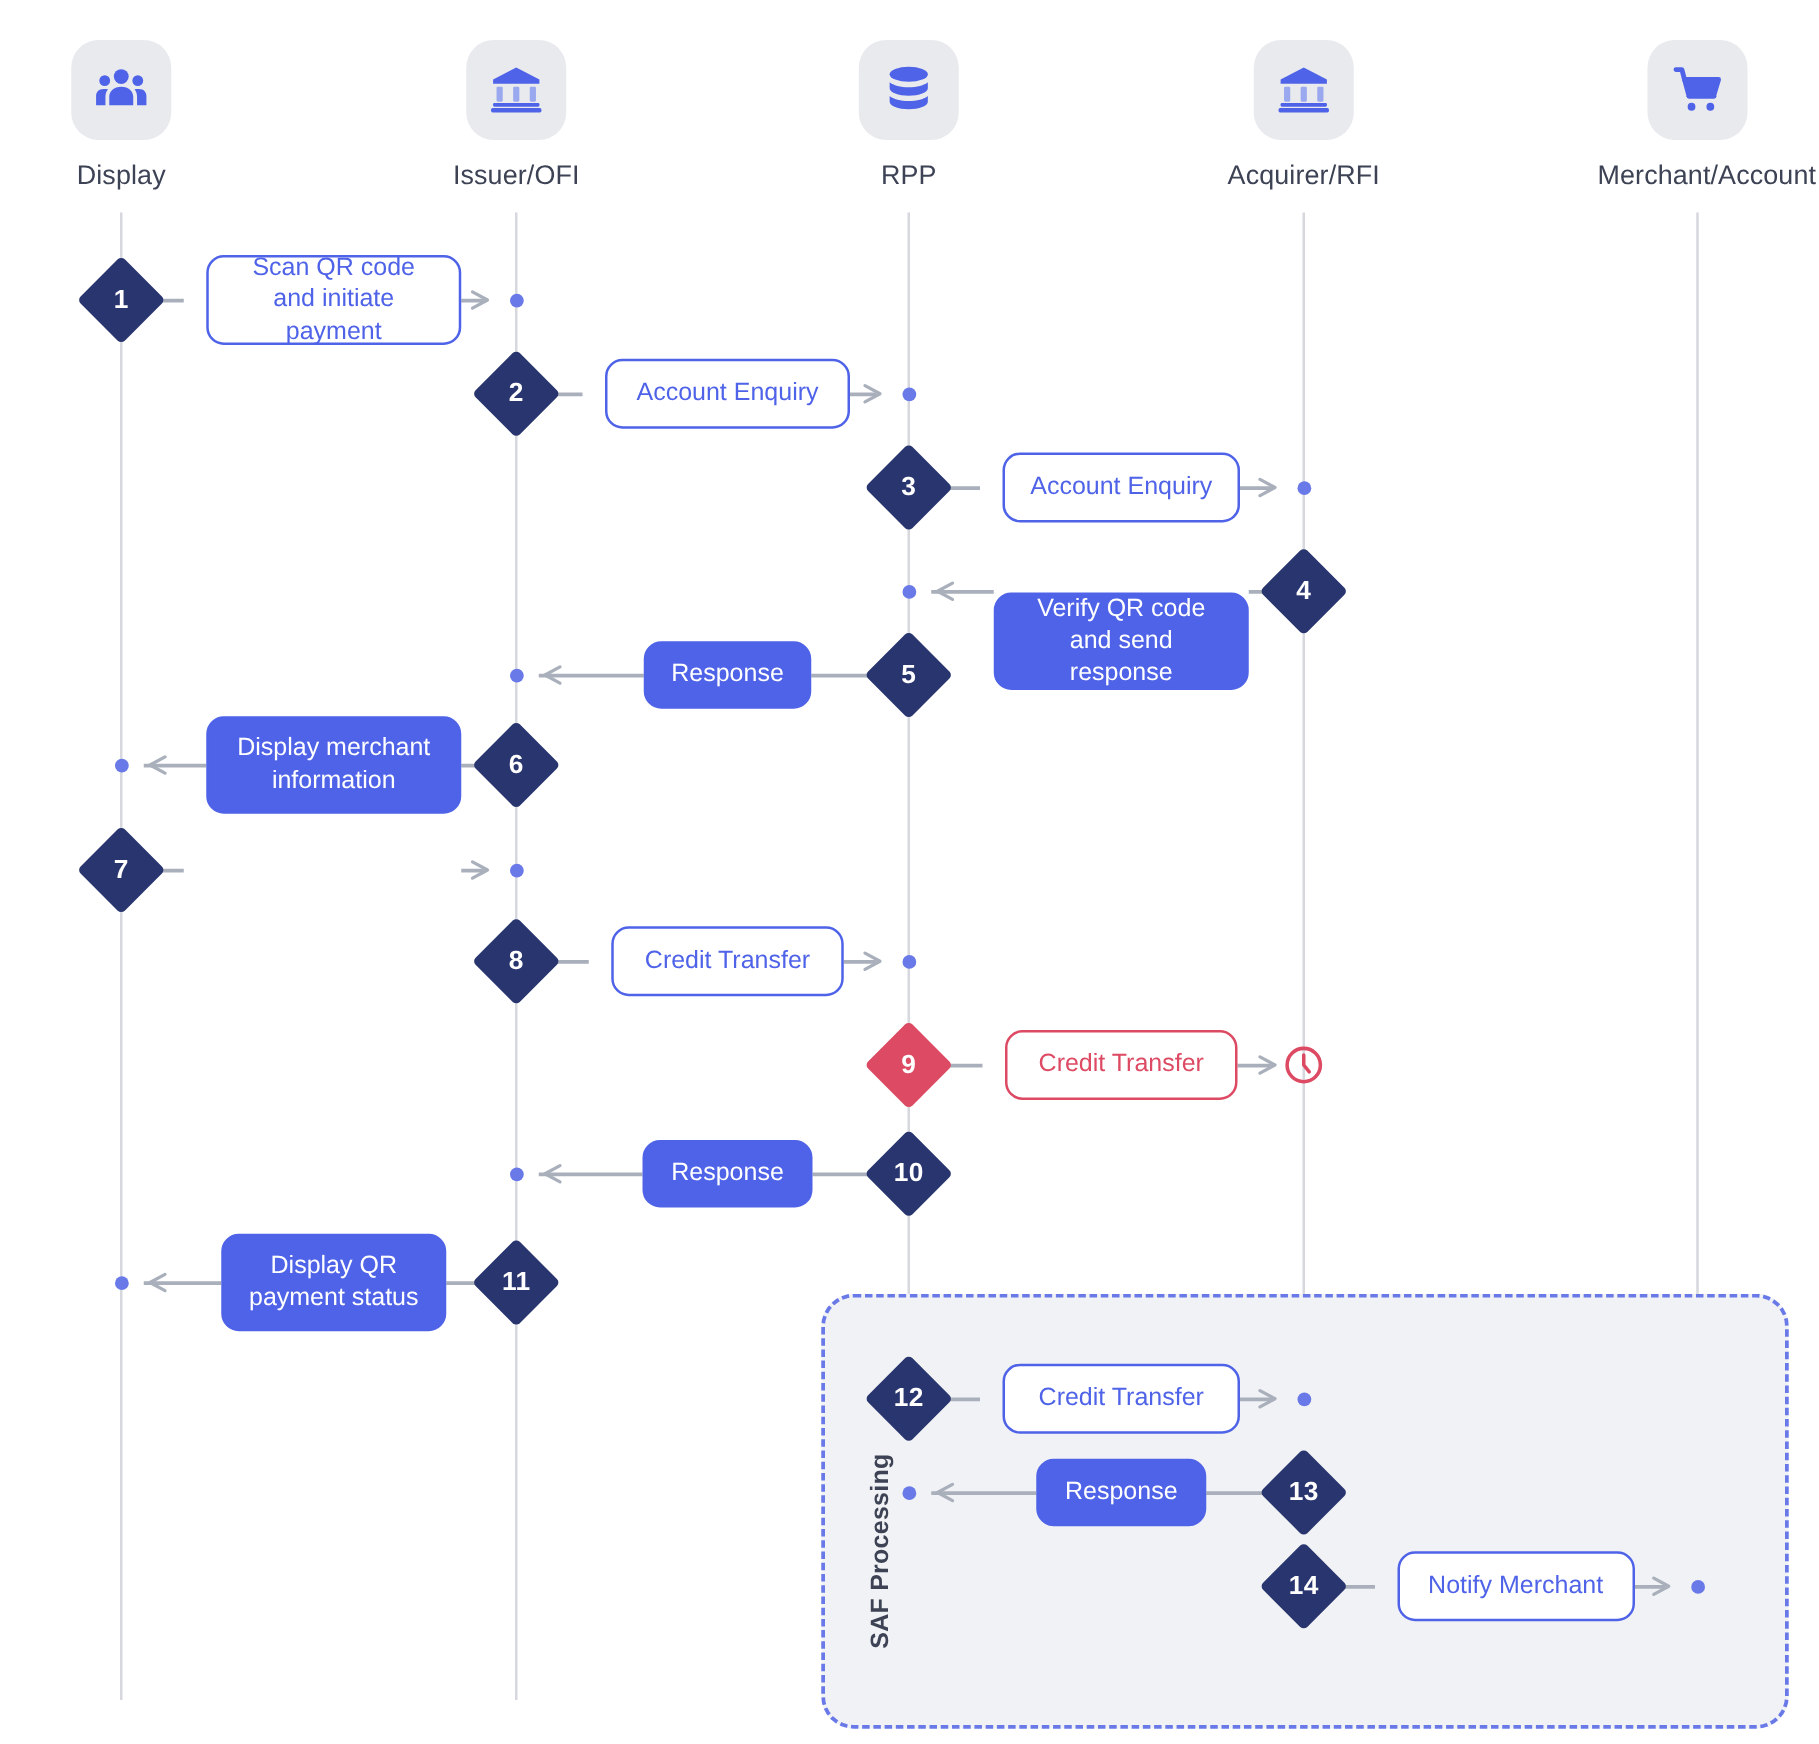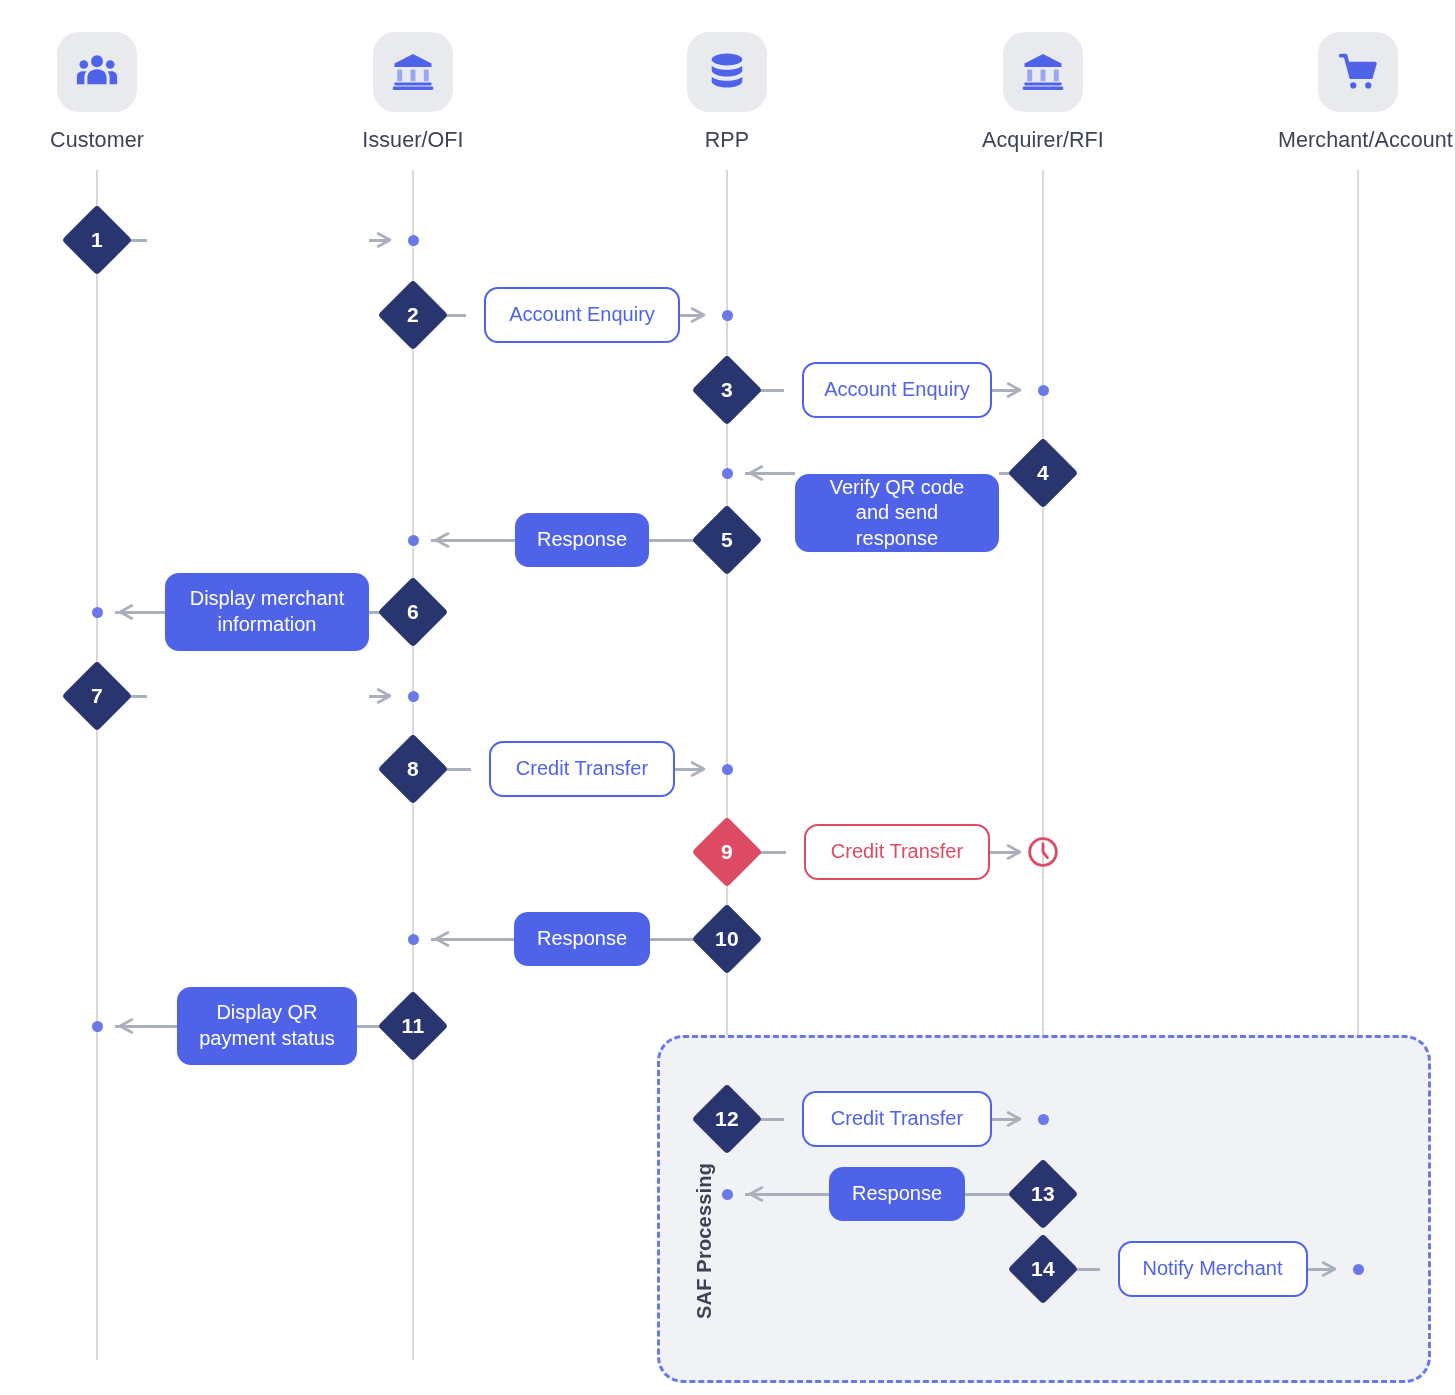--- a/index.html
+++ b/index.html
@@ -165,21 +165,21 @@
         <div class="actor-icon-box">
           <svg width="46" height="46" viewBox="0 0 24 24" fill="#4f63e8">
             <circle cx="12" cy="6.4" r="3.1"></circle>
             <circle cx="5.1" cy="8.1" r="2.25"></circle>
             <circle cx="18.9" cy="8.1" r="2.25"></circle>
             <path d="M12 10.6c-3.1 0-5 1.9-5 4.2v3.6h10v-3.6c0-2.3-1.9-4.2-5-4.2z"></path>
             <path d="M4.6 11.6c-1.9 0-3.1 1.2-3.1 2.9v3.9h3.9v-3.6c0-1.2.4-2.3 1.1-3.1-.6-.1-1.2-.1-1.9-.1z"></path>
             <path d="M19.4 11.6c-.7 0-1.3 0-1.9.1.7.8 1.1 1.9 1.1 3.1v3.6h3.9v-3.9c0-1.7-1.2-2.9-3.1-2.9z"></path>
           </svg>
         </div>
-        <div class="actor-label">Customer</div>
+        <div class="actor-label">Display</div>
       </div>
       <div class="actor" style="left: 413px; top: 32px;">
         <div class="actor-icon-box">
           <svg width="44" height="44" viewBox="0 0 24 24" fill="#4f63e8">
             <path d="M12 2.2 1.9 7.4v1.9h20.2V7.4z"></path>
             <rect x="3.4" y="10.6" width="2.7" height="6.5" rx=".5" fill="#9aa8ef"></rect>
             <rect x="10.65" y="10.6" width="2.7" height="6.5" rx=".5" fill="#9aa8ef"></rect>
             <rect x="17.9" y="10.6" width="2.7" height="6.5" rx=".5" fill="#9aa8ef"></rect>
             <rect x="1.9" y="17.7" width="20.2" height="1.6" rx=".5"></rect>
             <rect x="1" y="19.9" width="22" height="1.9" rx=".7"></rect>
@@ -232,20 +232,23 @@
       <div class="lifeline" style="left: 1358px; top: 170px; height: 1190px;"></div>
     </div>
   <div id="group-layer">
       <div class="saf-group" style="left: 657px; top: 1035px; width: 768px; height: 342px;"></div>
       <div class="saf-label" style="left: 693px; top: 1319px;">SAF Processing</div>
     </div>
   <div id="messages-layer">
       <div class="msg" style="left: 0px; top: 190px; width: 1455px; height: 100px;">
         <div class="connector" style="left: 119px; width: 28px;"></div>
         <div class="connector" style="left: 369px; width: 18px;"></div>
+        <div class="label-box outline" style="width: 204px; height: 72px; left: 267px;">
+          <span>Scan QR code and initiate payment</span>
+        </div>
         <div class="diamond" style="left: 97px;">
           <span class="num">1</span>
         </div>
         <div class="arrowhead" style="left: 375px;">
           <svg width="20" height="20" viewBox="0 0 20 20" fill="none" stroke="#a9b0bb" stroke-width="2.6" stroke-linecap="round" stroke-linejoin="round">
             <path d="M3 3.5 15 10 3 16.5"></path>
           </svg>
         </div>
         <div class="endpoint-dot" style="left: 413px;"></div>
       </div>

